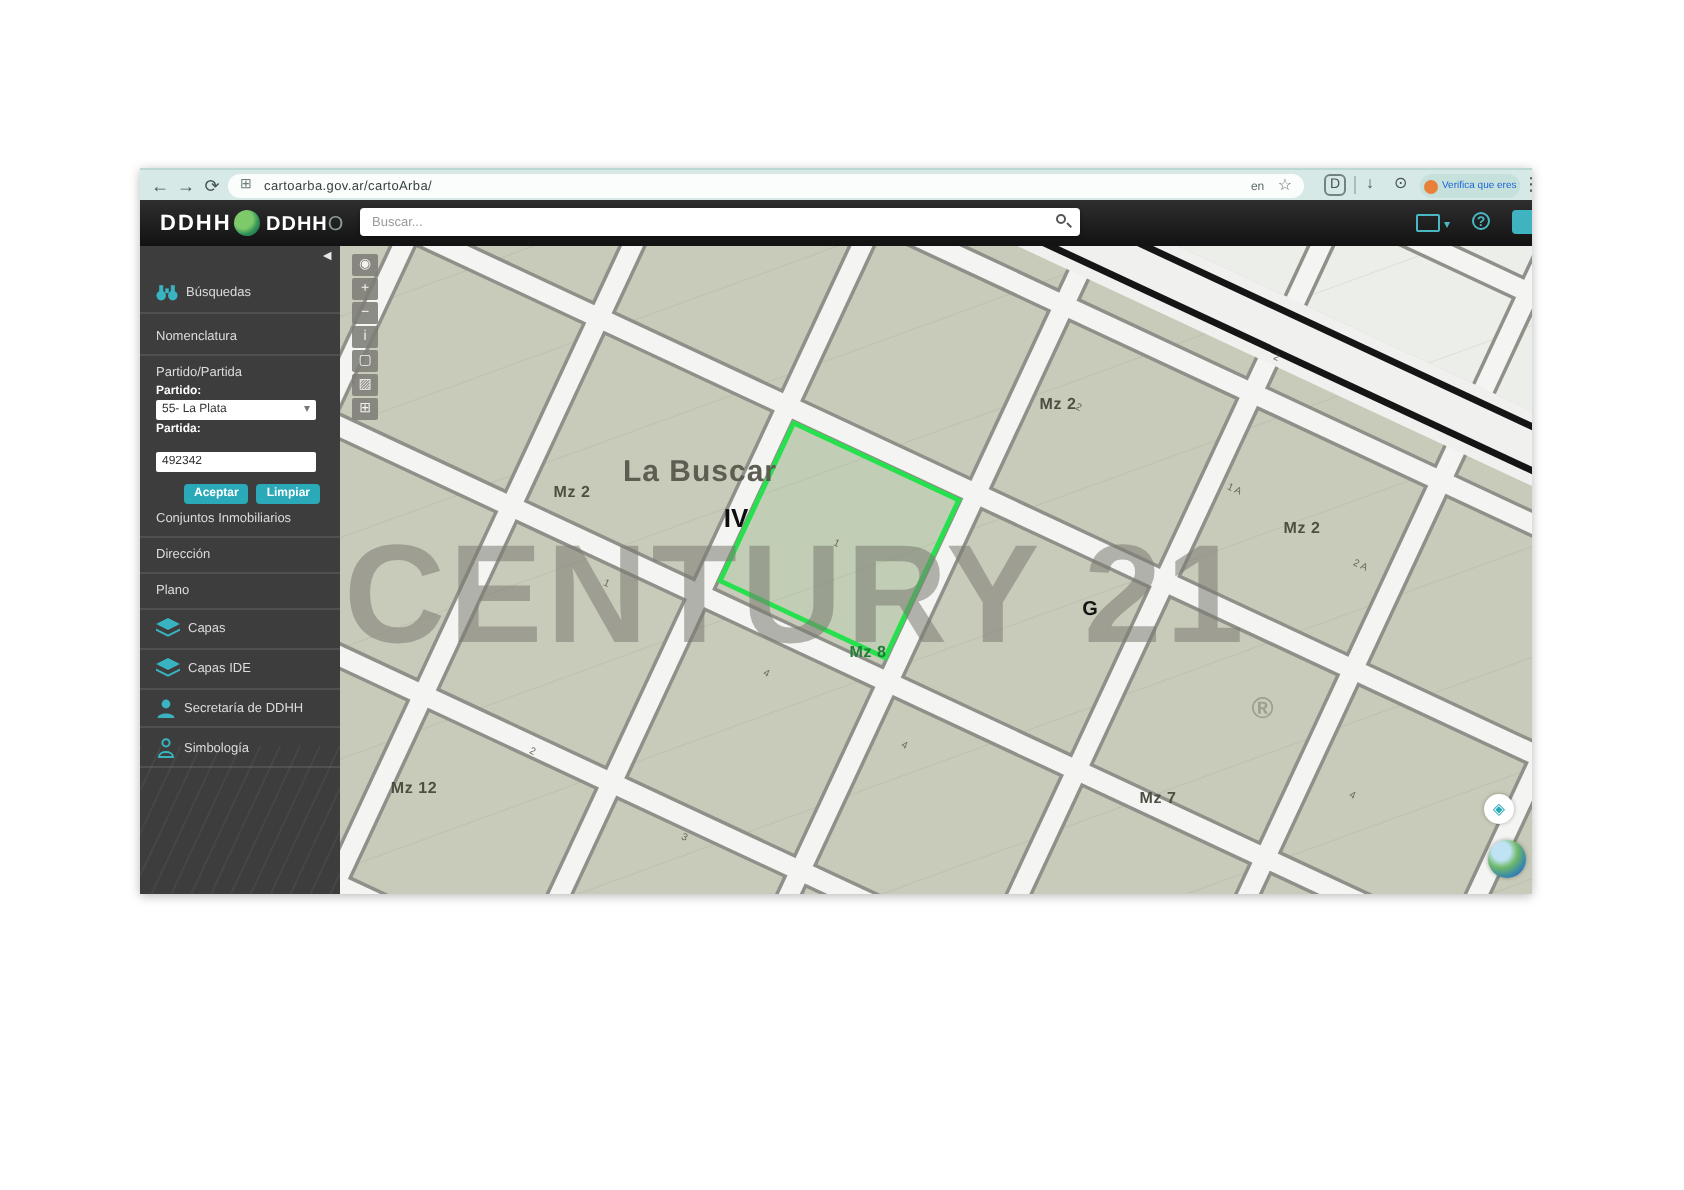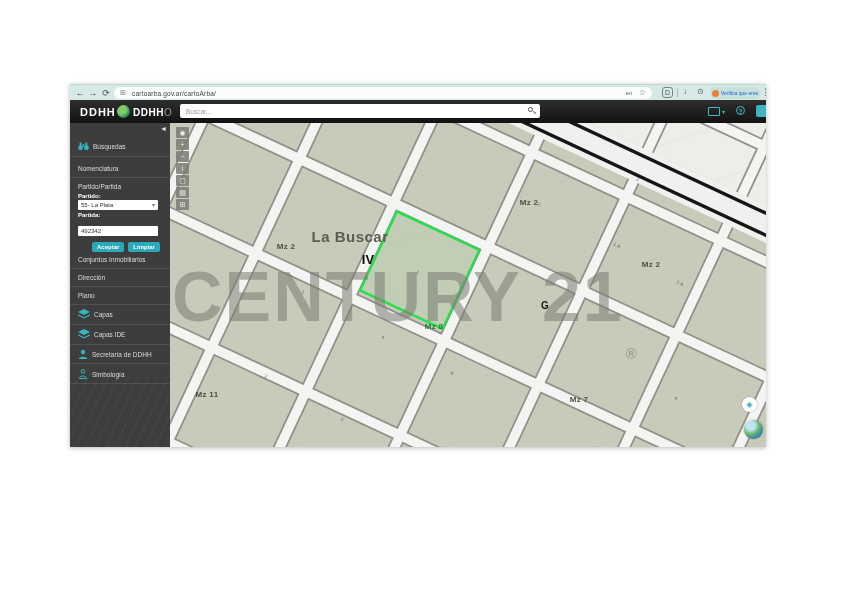--- a/index.html
+++ b/index.html
@@ -288,21 +288,21 @@
         <div class="watermark"><span>CENTURY 21</span><span class="reg">®</span></div>
 
         <div style="position:absolute;left:0;top:0;width:596px;height:324px;">
             <span class="lbl city" style="left: 180px; top: 113px;">La Buscar</span>
             <span class="lbl roman" style="left: 198px; top: 136px;">IV</span>
             <span class="lbl mz" style="left: 327px; top: 79px; margin-left: 32px;">Mz 2</span>
             <span class="lbl mz" style="left: 116px; top: 123px;">Mz 2</span>
             <span class="lbl mz" style="left: 481px; top: 141px;">Mz 2</span>
             <span class="lbl mz mz-green" style="left: 264px; top: 203px;">Mz 8</span>
             <span class="lbl mz" style="left: 409px; top: 276px;">Mz 7</span>
-            <span class="lbl mz" style="left: 37px; top: 271px;">Mz 11</span>
+            <span class="lbl mz" style="left: 37px; top: 271px;">Mz 12</span>
             <span class="lbl gletter" style="left: 375px; top: 182px;">G</span>
             <span class="lbl parcel" style="left: 248px; top: 149px;">1</span>
             <span class="lbl parcel" style="left: 133px; top: 169px;">1</span>
             <span class="lbl parcel" style="left: 213px; top: 214px;">4</span>
             <span class="lbl parcel" style="left: 172px; top: 296px;">3</span>
             <span class="lbl parcel" style="left: 96px; top: 253px;">2</span>
             <span class="lbl parcel" style="left: 282px; top: 250px;">4</span>
             <span class="lbl parcel" style="left: 447px; top: 122px;">1 A</span>
             <span class="lbl parcel" style="left: 510px; top: 160px;">2 A</span>
             <span class="lbl parcel" style="left: 369px; top: 81px;">2</span>

